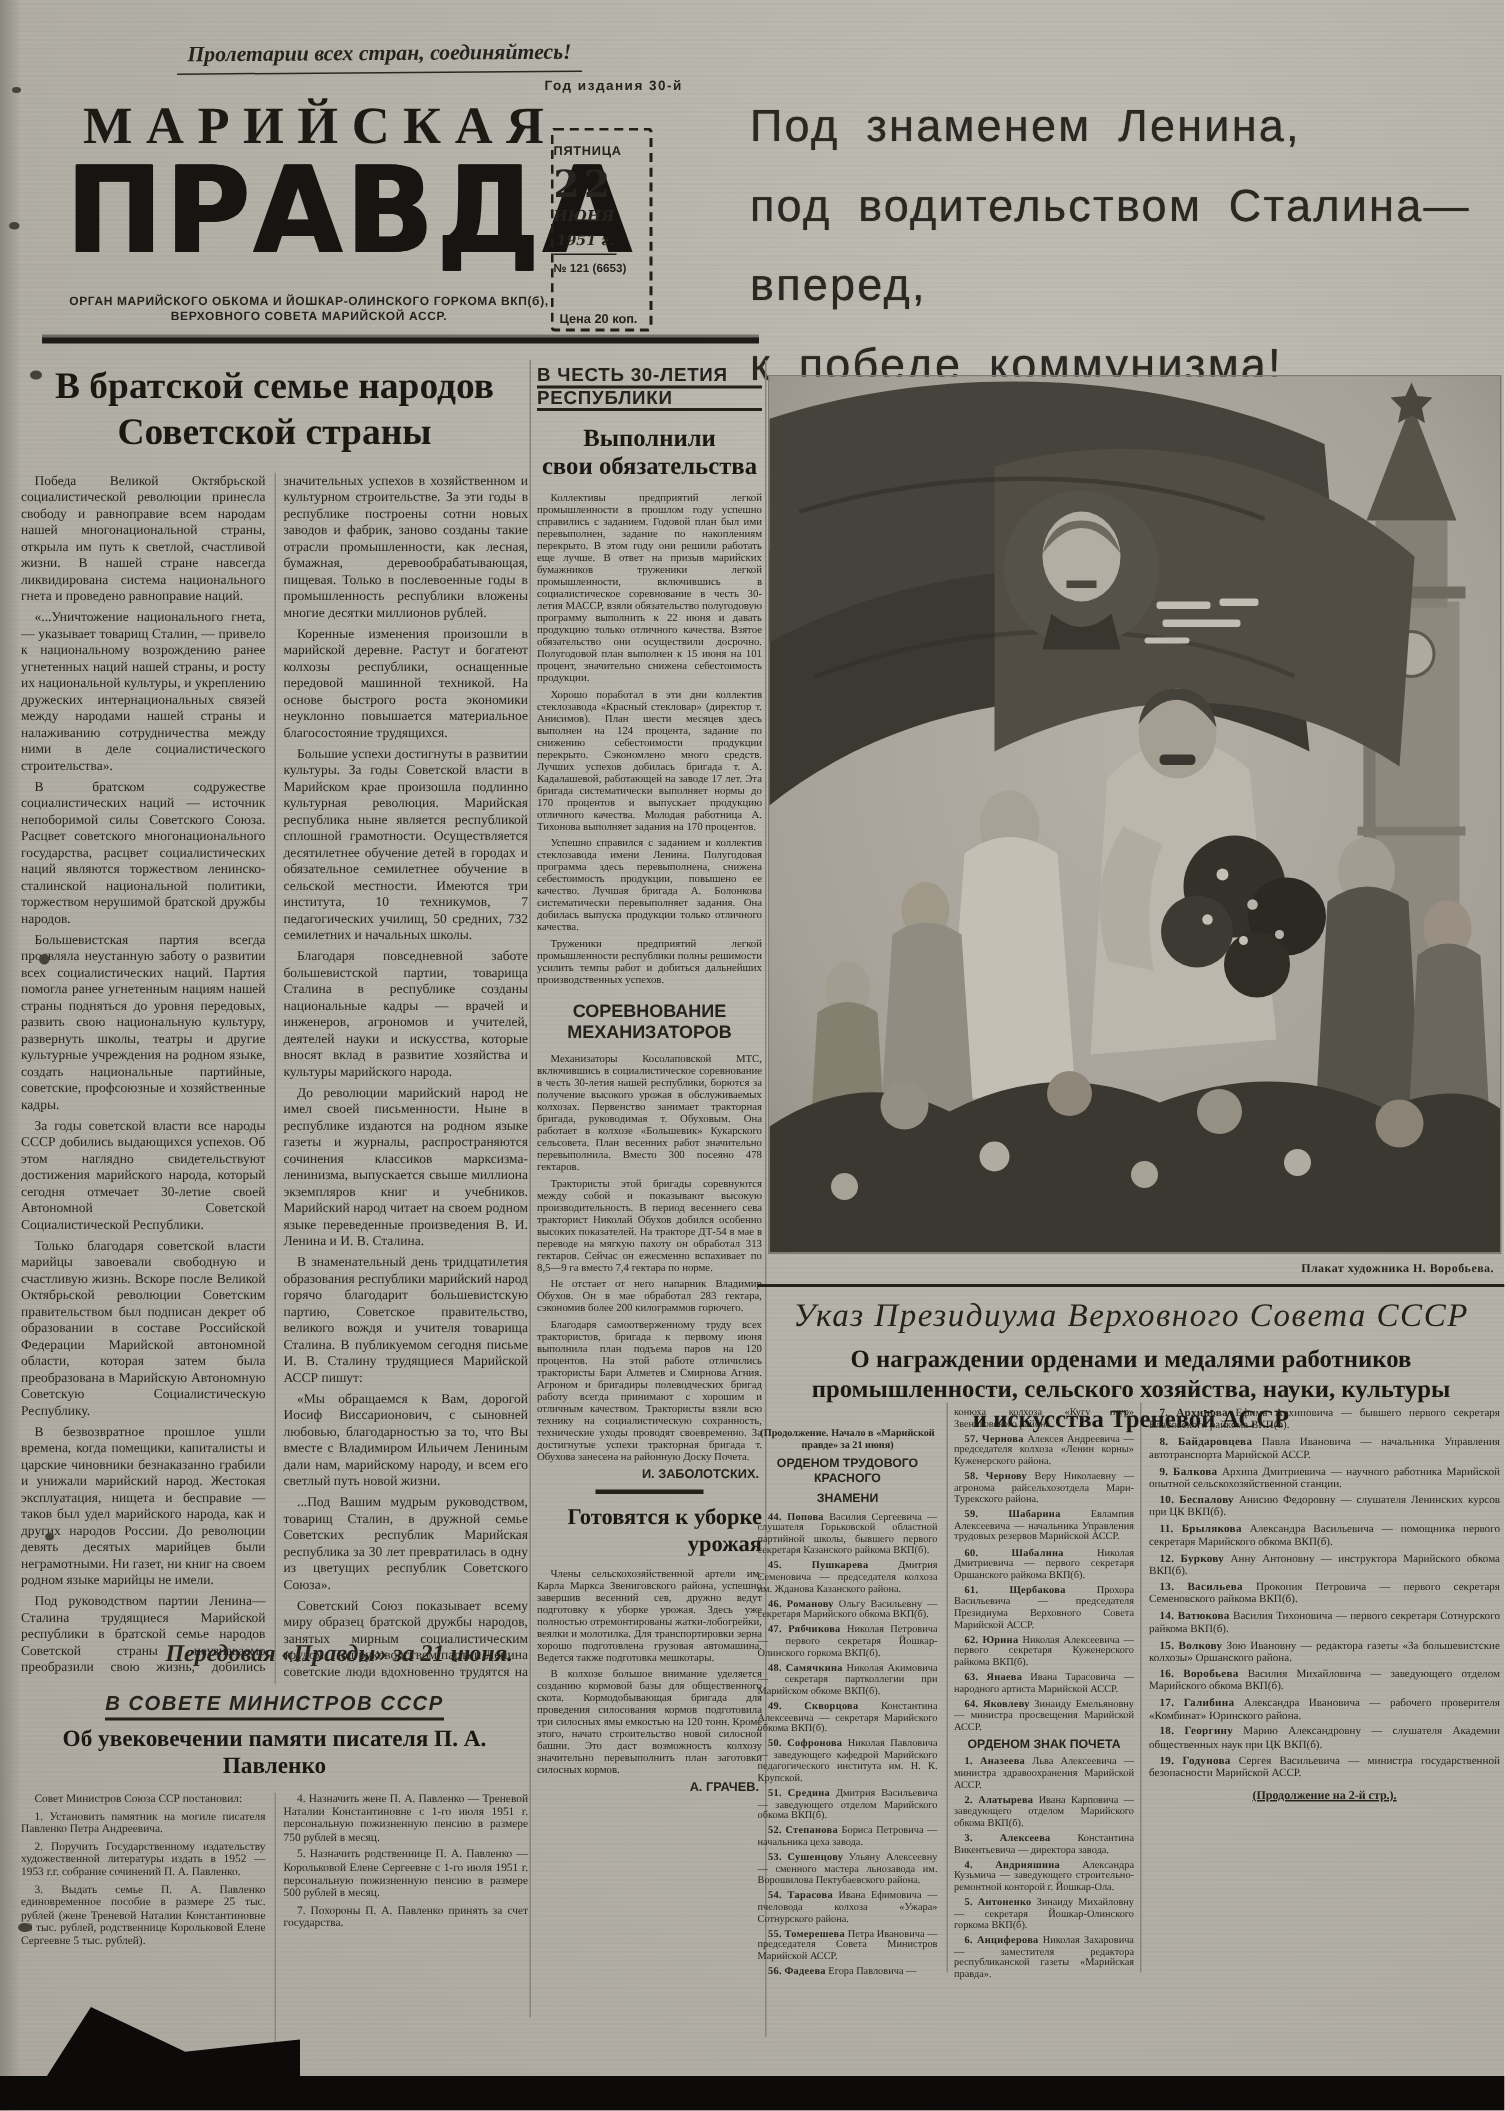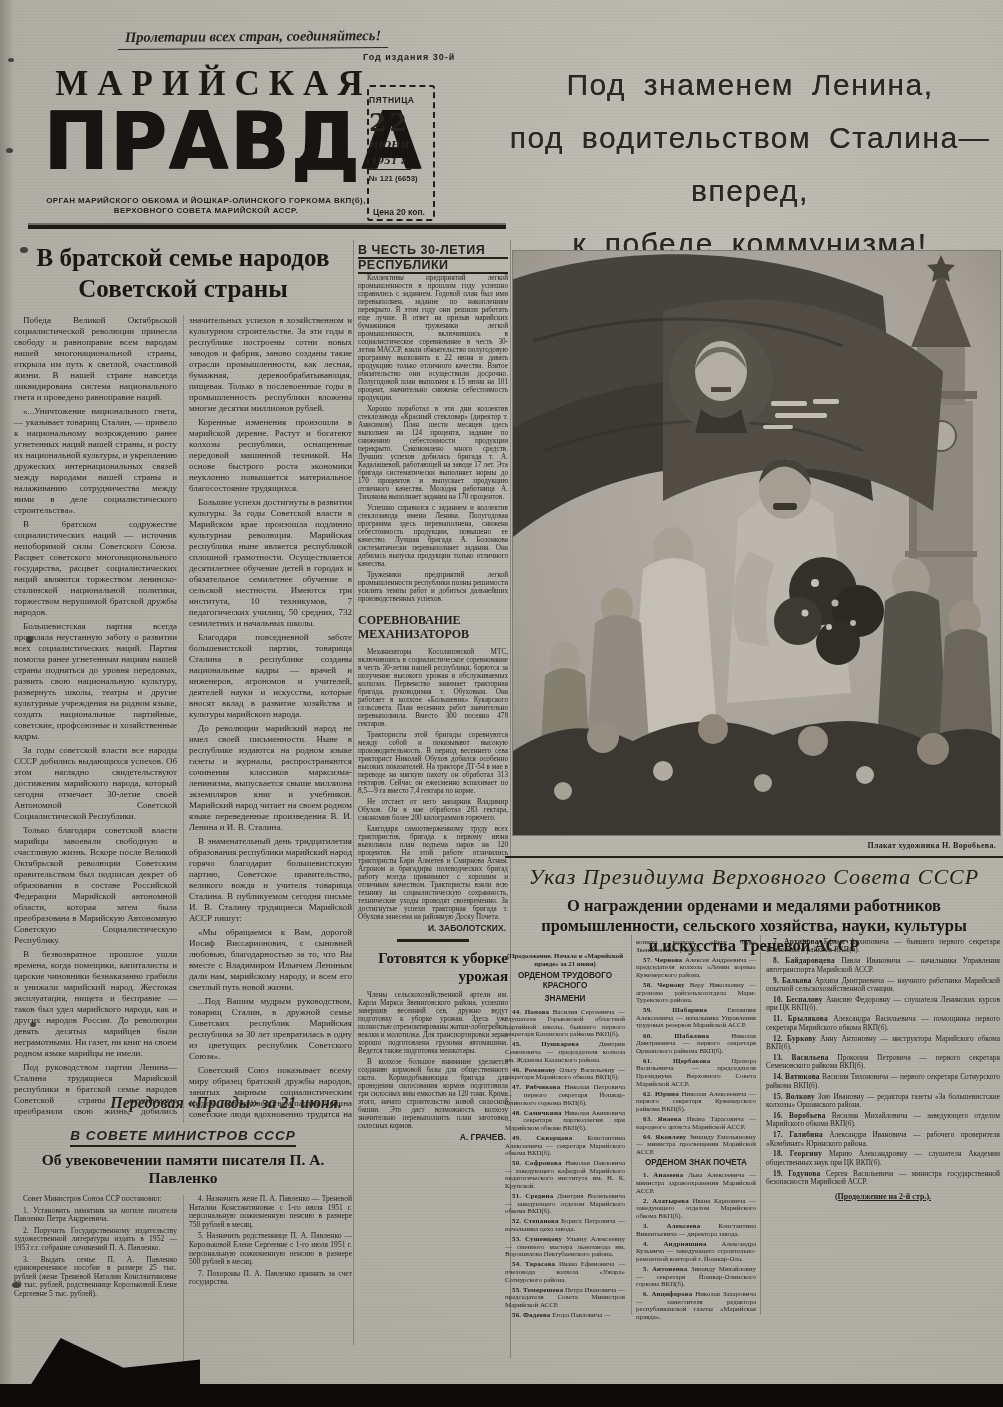--- a/index.html
+++ b/index.html
@@ -25,39 +25,39 @@
     font-weight:bold;font-size:8px;line-height:1.3;letter-spacing:.4px;}
   .datebox{left:367px;top:85px;width:64px;height:124px;border:2.5px dashed #221f1b;border-radius:3px;
     text-align:left;font-family:"Liberation Sans",sans-serif;padding-top:8px;}
   .db-wd{font-size:8.5px;font-weight:bold;letter-spacing:.5px;}
   .db-day{font-size:25px;font-weight:900;letter-spacing:3px;margin-top:3px;font-family:"DejaVu Serif",serif;}
   .db-mon{font-size:10px;font-weight:bold;font-style:italic;margin-top:2px;font-family:"DejaVu Serif",serif;}
   .db-yr{font-size:9.5px;font-weight:bold;font-style:italic;font-family:"DejaVu Serif",serif;border-bottom:1px solid #221f1b;display:inline-block;padding:0 2px 3px;}
   .db-no{font-size:7.8px;font-weight:bold;margin-top:4px;}
   .price{left:367px;top:207px;width:64px;text-align:center;font-family:"Liberation Sans",sans-serif;font-weight:bold;font-size:8.5px;}
   .mh-rule{left:28px;top:225px;width:478px;height:4px;background:#1d1a17;box-shadow:0 -2px 0 rgba(29,26,23,.45);}
-  .banner{left:500px;top:58px;width:500px;text-align:center;font-family:"Liberation Sans","DejaVu Sans",sans-serif;
+  .banner{left:500px;top:58px;width:500px;font-family:"Liberation Sans","DejaVu Sans",sans-serif;
     font-size:30px;line-height:53px;letter-spacing:1.5px;word-spacing:8px;color:#2b2823;
     text-shadow:0 0 .6px rgba(43,40,35,.9);}
   
   .vrule{width:1px;background:#868379;}
   .hr2{height:2px;background:#242119;}
   
   .lead{left:14px;top:242px;width:338px;}
   .lead-title{font-size:25px;font-weight:bold;text-align:center;line-height:1.25;color:#1b1814;}
   .cols2{column-count:2;column-gap:12px;column-rule:1px solid #8a877e;margin-top:10px;}
   .lead .cols2{height:808px;font-size:9px;line-height:11px;text-align:justify;overflow:hidden;}
   .lead p,.mid p,.dcol p,.council p{margin:0 0 3px;text-indent:9px;}
   .lead-footer{font-weight:bold;font-style:italic;text-align:right;text-indent:0 !important;padding-right:4px;}
   
   .mid{left:358px;top:244px;width:150px;font-size:7.2px;line-height:8px;text-align:justify;}
   .kicker div{font-family:"Liberation Sans",sans-serif;font-weight:bold;font-size:12.5px;text-align:left;
     letter-spacing:.5px;border-bottom:2px solid #242119;padding:2px 0 3px;}
   .mid-title{font-size:16.5px;font-weight:bold;text-align:center;line-height:1.15;margin:9px 0 7px;color:#1b1814;}
-  .mid-sub{font-family:Liberation Serif, serif;font-weight:bold;font-size:12px;text-align:left;line-height:1.2;margin:10px 0 6px;}
+  .mid-sub{font-family:Liberation Sans, sans-serif;font-weight:bold;font-size:12px;text-align:center;line-height:1.2;margin:10px 0 6px;}
   .sig{font-family:"Liberation Sans",sans-serif;font-weight:bold;font-size:8.5px;text-align:right;margin:3px 2px 0;text-indent:0;}
   .divider{width:72px;height:3px;background:#242119;margin:7px auto;}
   .mid-title2{font-size:15px;font-weight:bold;text-align:right;line-height:1.2;margin:6px 0 6px;color:#1b1814;}
   
   .poster{left:512px;top:250px;width:489px;height:586px;border:1px solid #7d7a71;box-sizing:border-box;}
   .poster svg{display:block;}
   .caption{left:690px;top:841px;width:306px;text-align:right;font-weight:bold;font-size:8px;letter-spacing:.3px;}
   
   .ukaz-kicker{left:505px;top:864px;width:498px;text-align:center;font-style:italic;font-size:22px;letter-spacing:1px;color:#262219;}
   .ukaz-title{left:505px;top:896px;width:498px;text-align:center;font-weight:bold;font-size:16.5px;line-height:1.22;color:#1b1814;}
@@ -147,20 +147,25 @@
     </div>
   <p class="lead-footer" style="position:absolute;right:6px;top:852px;margin:0;">Передовая «Правды» за 21 июня.</p>
 </div>
 
 <div class="abs mid">
   <div class="kicker">
 
   <div>В ЧЕСТЬ 30-ЛЕТИЯ</div>
       <div>РЕСПУБЛИКИ</div>
     </div>
+  <div class="mid-title">
+
+  <div>Выполнили</div>
+      <div>свои обязательства</div>
+    </div>
   <div>
 
   <p>Коллективы предприятий легкой промышленности в прошлом году успешно справились с заданием. Годовой план был ими перевыполнен, задание по накоплениям перекрыто. В этом году они решили работать еще лучше. В ответ на призыв марийских бумажников труженики легкой промышленности, включившись в социалистическое соревнование в честь 30-летия МАССР, взяли обязательство полугодовую программу выполнить к 22 июня и давать продукцию только отличного качества. Взятое обязательство они осуществили досрочно. Полугодовой план выполнен к 15 июня на 101 процент, значительно снижена себестоимость продукции.</p>
       <p>Хорошо поработал в эти дни коллектив стеклозавода «Красный стекловар» (директор т. Анисимов). План шести месяцев здесь выполнен на 124 процента, задание по снижению себестоимости продукции перекрыто. Сэкономлено много средств. Лучших успехов добилась бригада т. А. Кадалашевой, работающей на заводе 17 лет. Эта бригада систематически выполняет нормы до 170 процентов и выпускает продукцию отличного качества. Молодая работница А. Тихонова выполняет задания на 170 процентов.</p>
       <p>Успешно справился с заданием и коллектив стеклозавода имени Ленина. Полугодовая программа здесь перевыполнена, снижена себестоимость продукции, повышено ее качество. Лучшая бригада А. Болонкова систематически перевыполняет задания. Она добилась выпуска продукции только отличного качества.</p>
       <p>Труженики предприятий легкой промышленности республики полны решимости усилить темпы работ и добиться дальнейших производственных успехов.</p>
     </div>
 
   <div class="mid-sub">
 

